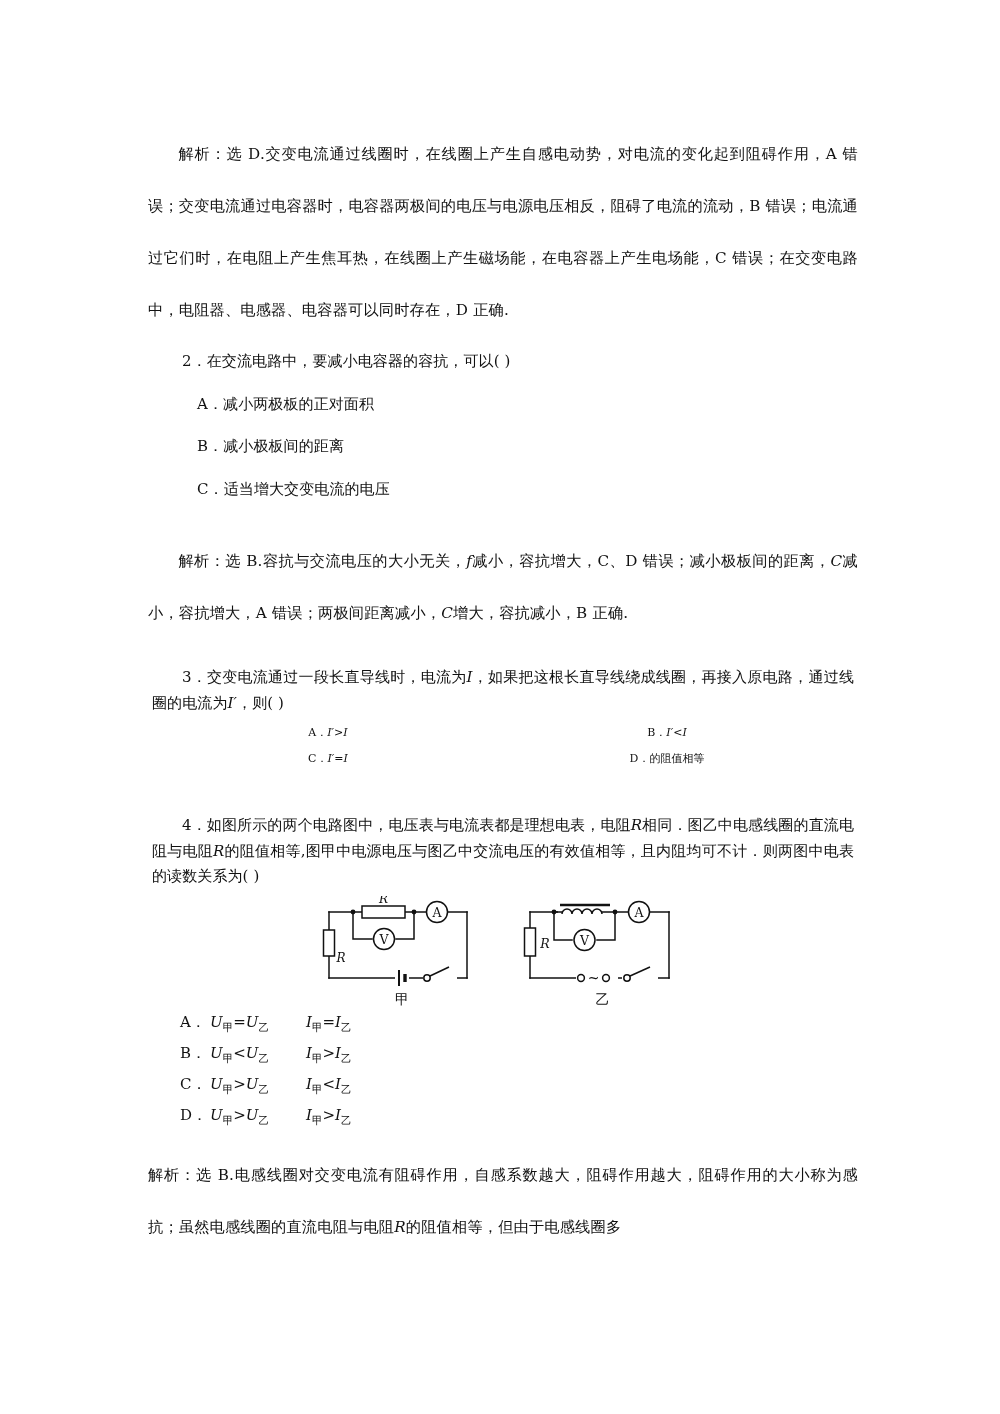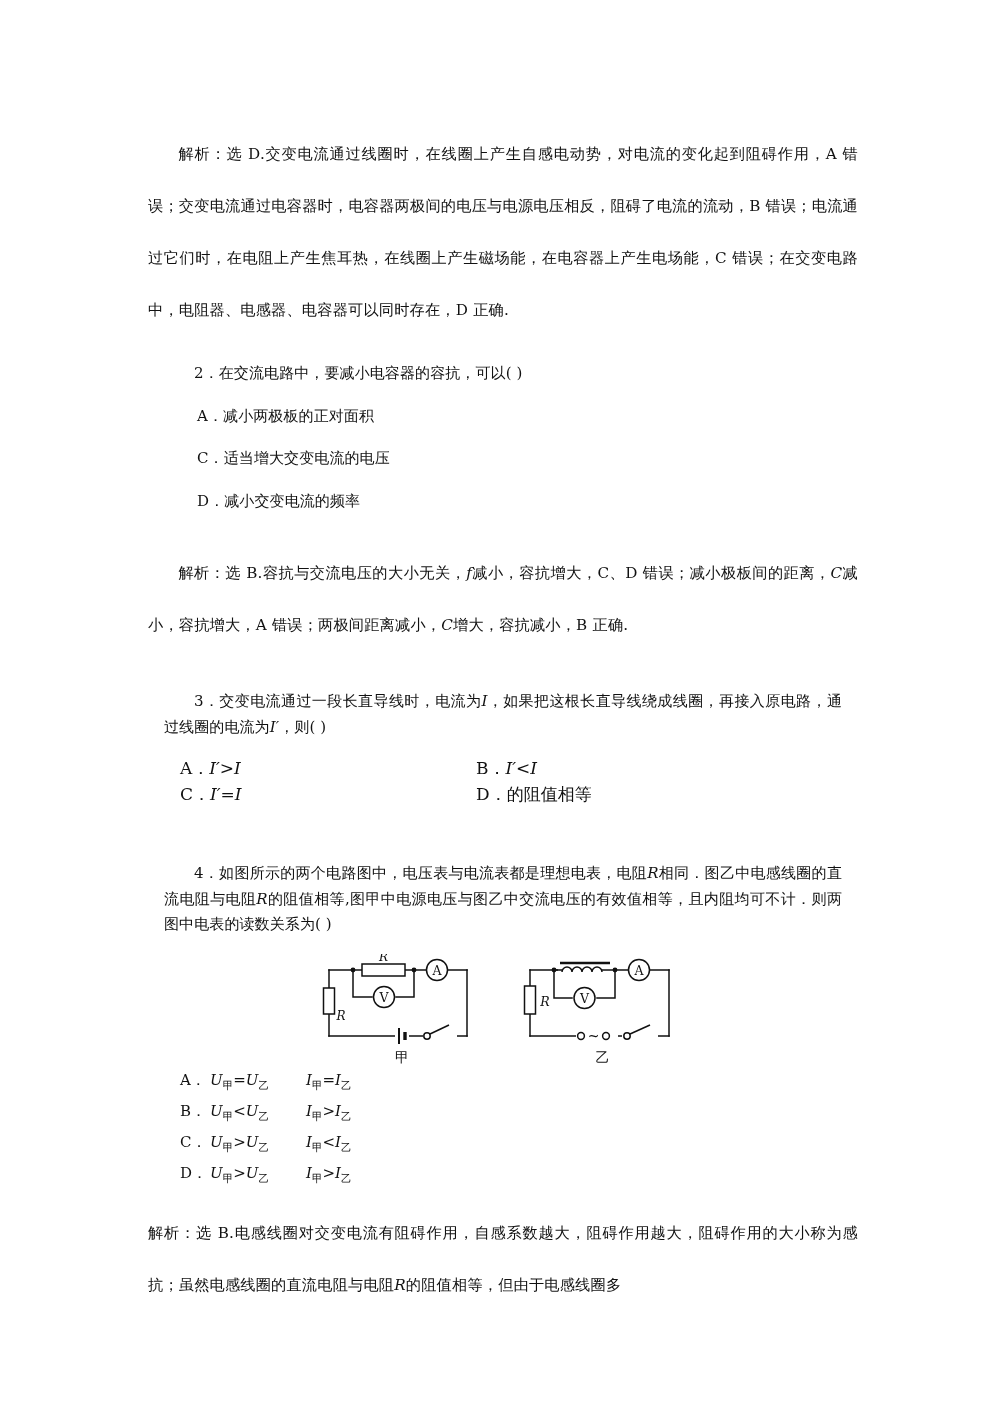--- a/index.html
+++ b/index.html
@@ -40,39 +40,40 @@
     letter-spacing: 0.2px;
   }
 
   
   .qstem {
     font-size: 15px;
     line-height: 25.5px;
     text-align: justify;
     text-justify: inter-ideograph;
     text-indent: 2em;
-    margin: 16px;
+    margin: 4px;
     letter-spacing: 0.1px;
   }
   
   .opt {
     font-size: 15px;
     line-height: 25.5px;
     margin: 17px;
     padding-left: 32px;
     letter-spacing: 0.1px;
   }
   .opts2 {
     display: block;
     padding-left: 32px;
   }
   .opts2 .row {
     display: flex;
-    font-size: 17px;
+    font-size: 11px;
     line-height: 25.5px;
+    text-align: center;
   }
   .opts2 .c1 { width: 296px; flex: 0 0 296px; }
   .opts2 .c2 { flex: 1 1 auto; }
 
   .opt4 .row {
     display: flex;
     font-size: 15px;
     line-height: 26px;
   }
   .opt4 { padding-left: 32px; }
@@ -115,22 +116,22 @@
 
 <div class="page">
   <div class="content">
 
     <p class="analysis">解析：选 D.交变电流通过线圈时，在线圈上产生自感电动势，对电流的变化起到阻碍作用，A 错误；交变电流通过电容器时，电容器两极间的电压与电源电压相反，阻碍了电流的流动，B 错误；电流通过它们时，在电阻上产生焦耳热，在线圈上产生磁场能，在电容器上产生电场能，C 错误；在交变电路中，电阻器、电感器、电容器可以同时存在，D 正确.</p>
 
     <div class="gap-sm"></div>
 
     <p class="qstem">2．在交流电路中，要减小电容器的容抗，可以(        )</p>
     <p class="opt">A．减小两极板的正对面积</p>
+    <p class="opt">B．减小极板间的距离</p>
     <p class="opt">C．适当增大交变电流的电压</p>
-    <p class="opt">D．减小交变电流的频率</p>
 
     <div class="gap-md"></div>
 
     <p class="analysis"><span>解析：选 B.容抗与交流电压的大小无关，</span><i class="var">f</i><span>减小，容抗增大，C、D 错误；减小极板间的距离，</span><i class="var">C</i><span>减小，容抗增大，A 错误；两极间距离减小，</span><i class="var">C</i><span>增大，容抗减小，B 正确.</span></p>
 
     <div class="gap-lg"></div>
 
     <p class="qstem"><span>3．交变电流通过一段长直导线时，电流为</span><i class="var">I</i><span>，如果把这根长直导线绕成线圈，再接入原电路，通过线圈的电流为</span><i class="var">I′</i><span>，则(        )</span></p>
 
     <div class="opts2">

